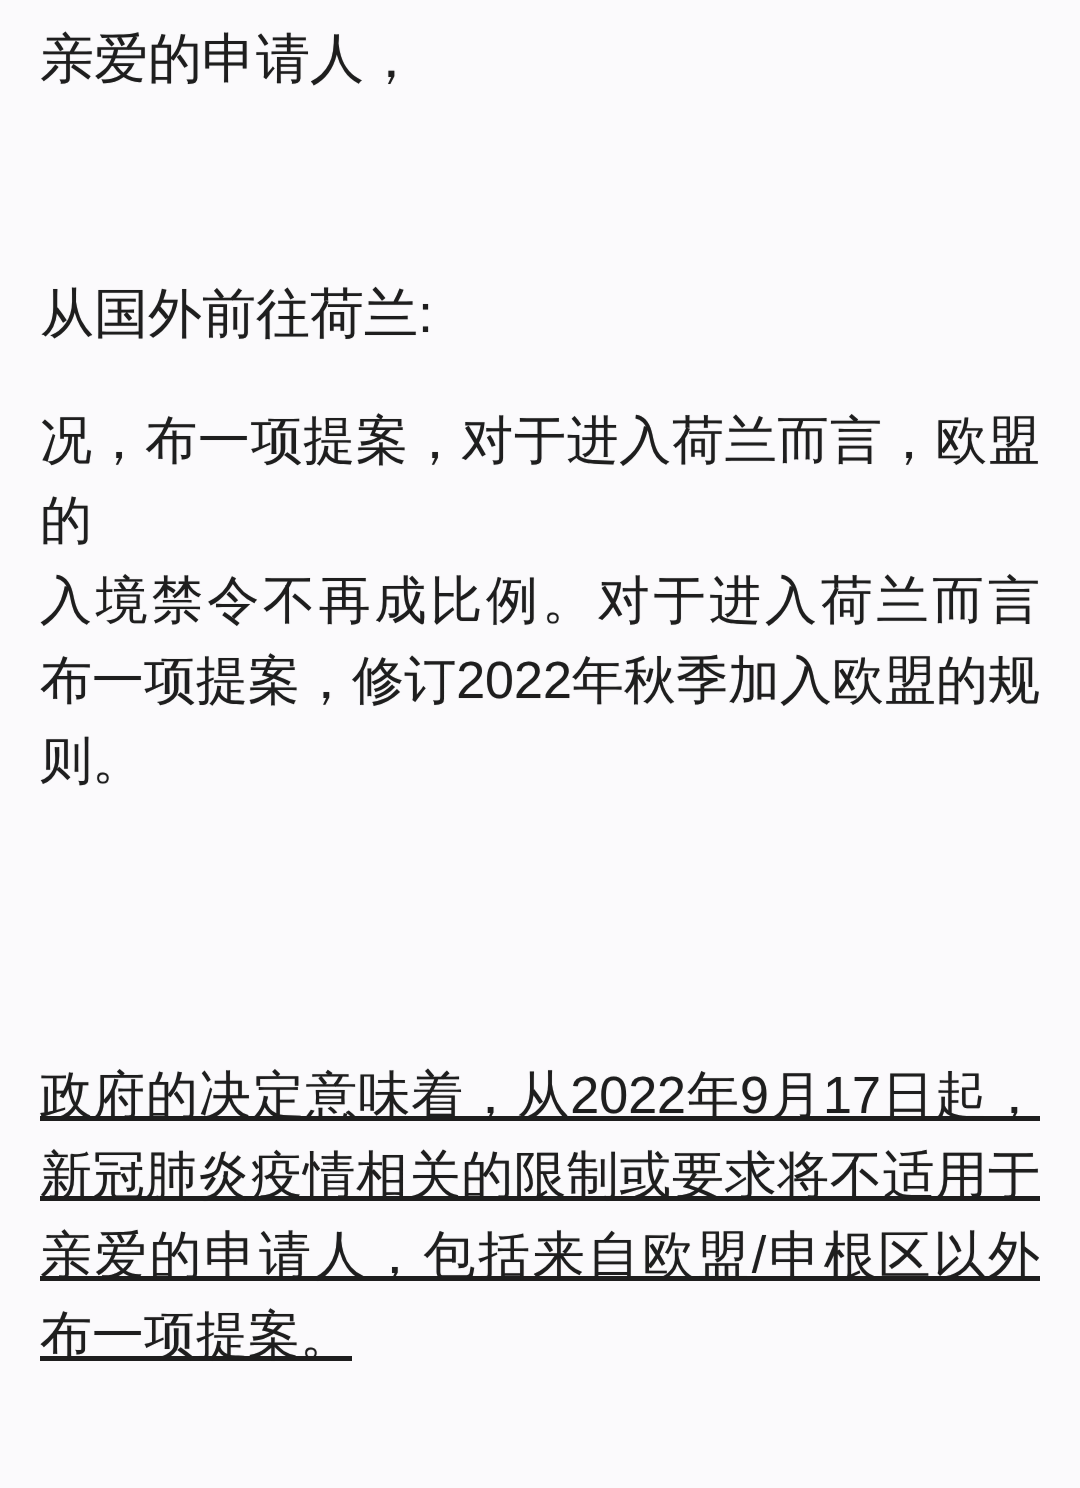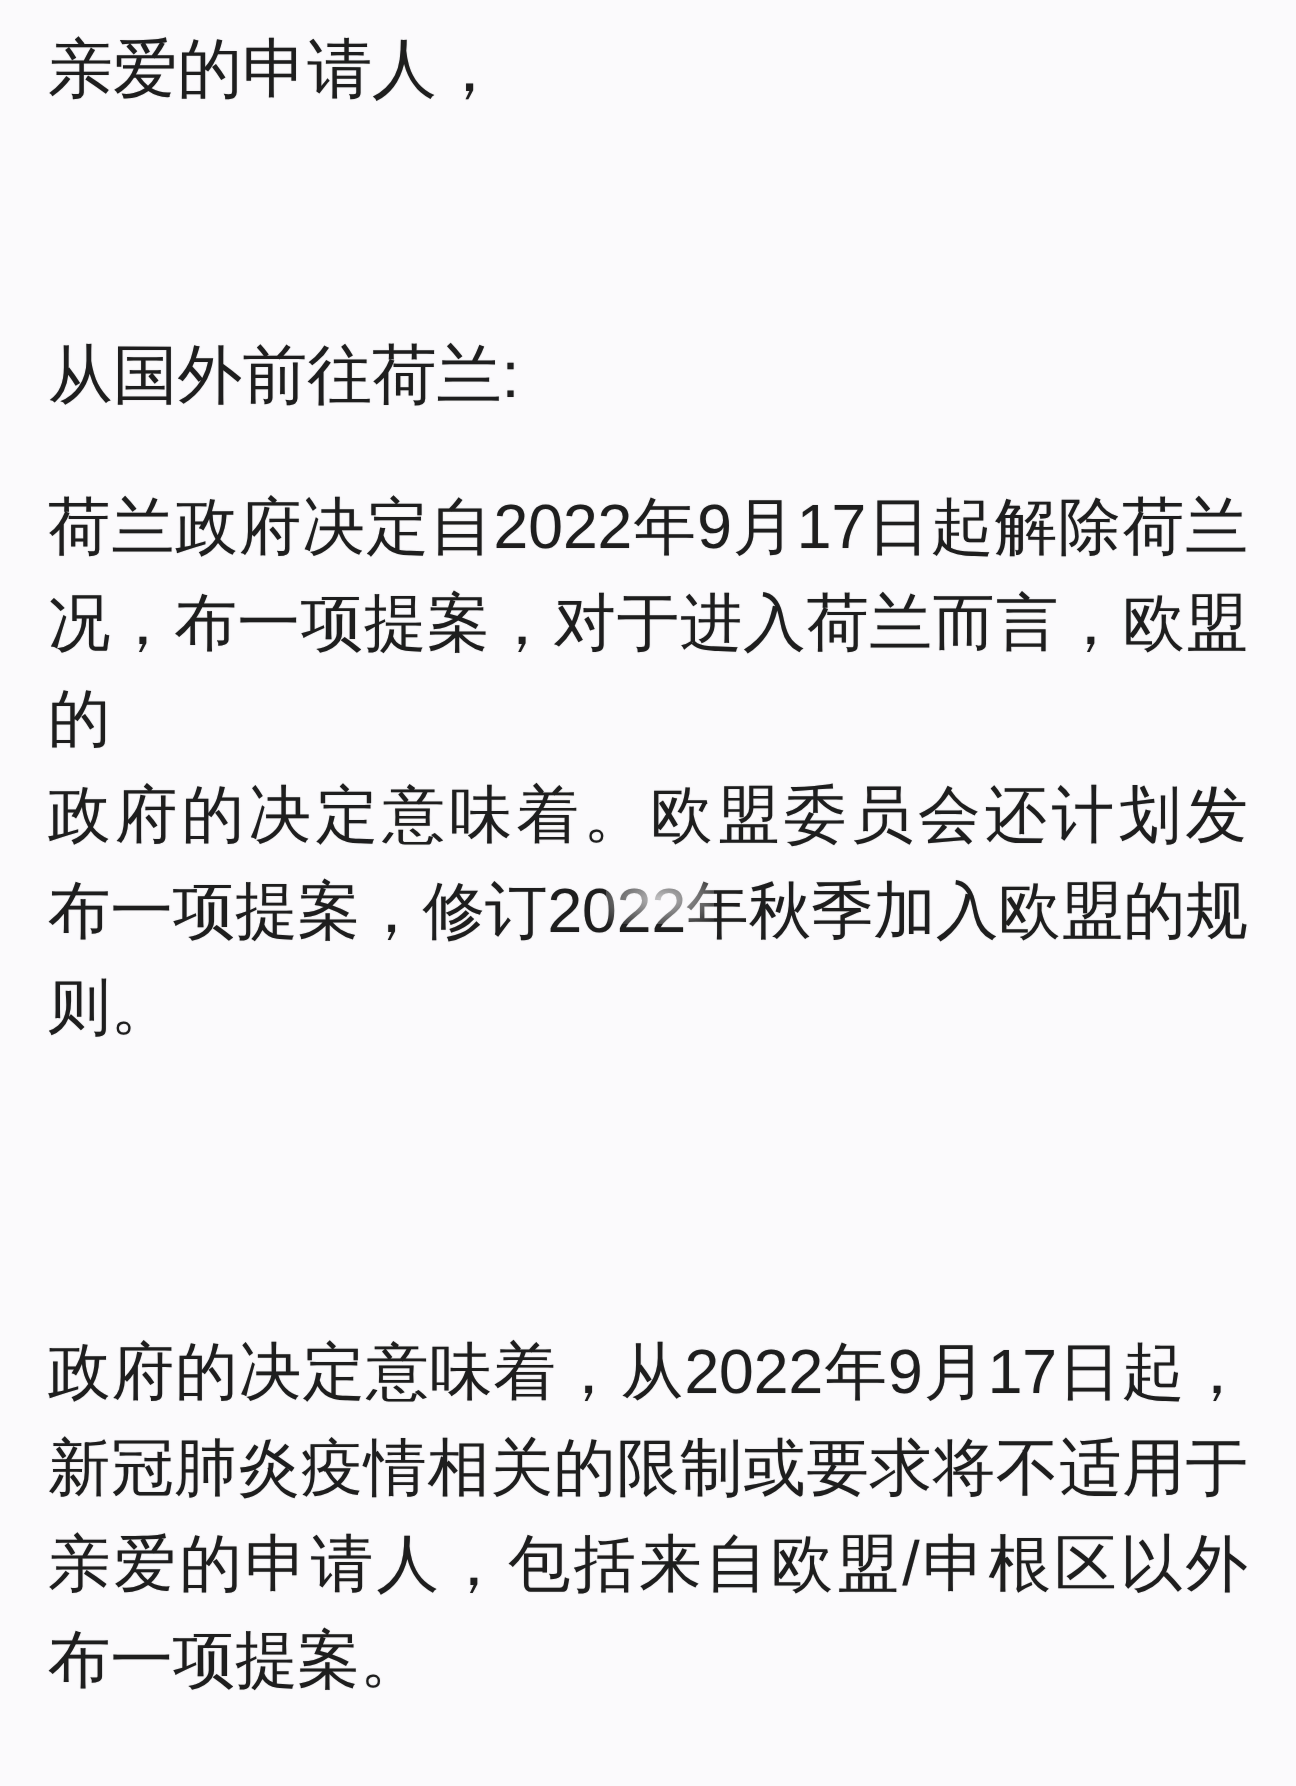--- a/index.html
+++ b/index.html
@@ -25,21 +25,21 @@
     width: 1000px;
     font-size: 52px;
     line-height: 80px;
     font-weight: 400;
     color: var(--ink);
     text-shadow: 0 0 1px rgba(30,30,30,0.35);
   }
   .salutation   { top: 18px;  font-size: 54px; }
   .heading      { top: 273px; font-size: 54px; }
   .para-1       { top: 400px; }
-  .para-2       { top: 1104px; }
+  .para-2       { top: 1055px; text-decoration: underline; }
   .line { width: 100%; }
   
   .line.just {
     text-align: justify;
     text-align-last: justify;
   }
   .line.left { text-align: left; }
   
   .smudge {
     position: absolute;
@@ -52,23 +52,22 @@
   }
 </style>
 </head>
 <body>
 
 <div class="textblock salutation line left">亲爱的申请人，</div>
 
 <div class="textblock heading line left">从国外前往荷兰:</div>
 
 <div class="textblock para-1">
-  <div class="line just">荷兰政府决定自2022年9月17日起解除荷兰</div>
   <div class="line just">况，布一项提案，对于进入荷兰而言，欧盟的</div>
-  <div class="line just">政府的决定意味着。欧盟委员会还计划发</div>
+  <div class="line just">入境禁令不再成比例。对于进入荷兰而言</div>
   <div class="line just">布一项提案，修订2022年秋季加入欧盟的规</div>
   <div class="line left">则。</div>
 </div>
 
 <div class="textblock para-2">
   <div class="line just">政府的决定意味着，从2022年9月17日起，</div>
   <div class="line just">新冠肺炎疫情相关的限制或要求将不适用于</div>
   <div class="line just">亲爱的申请人，包括来自欧盟/申根区以外</div>
   <div class="line left">布一项提案。</div>
 </div>

